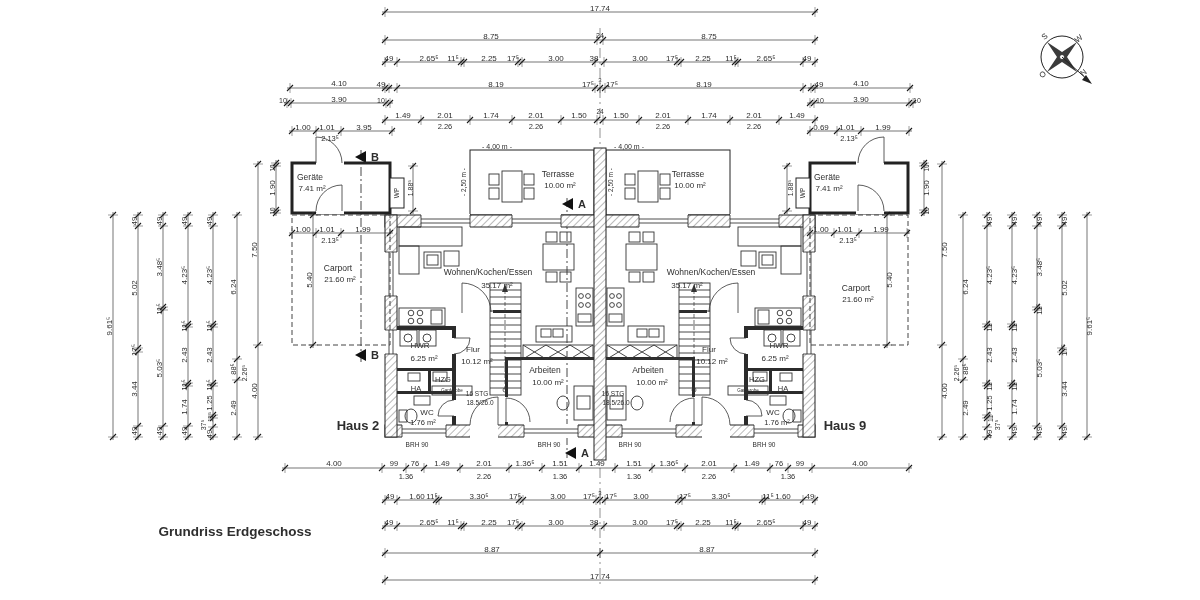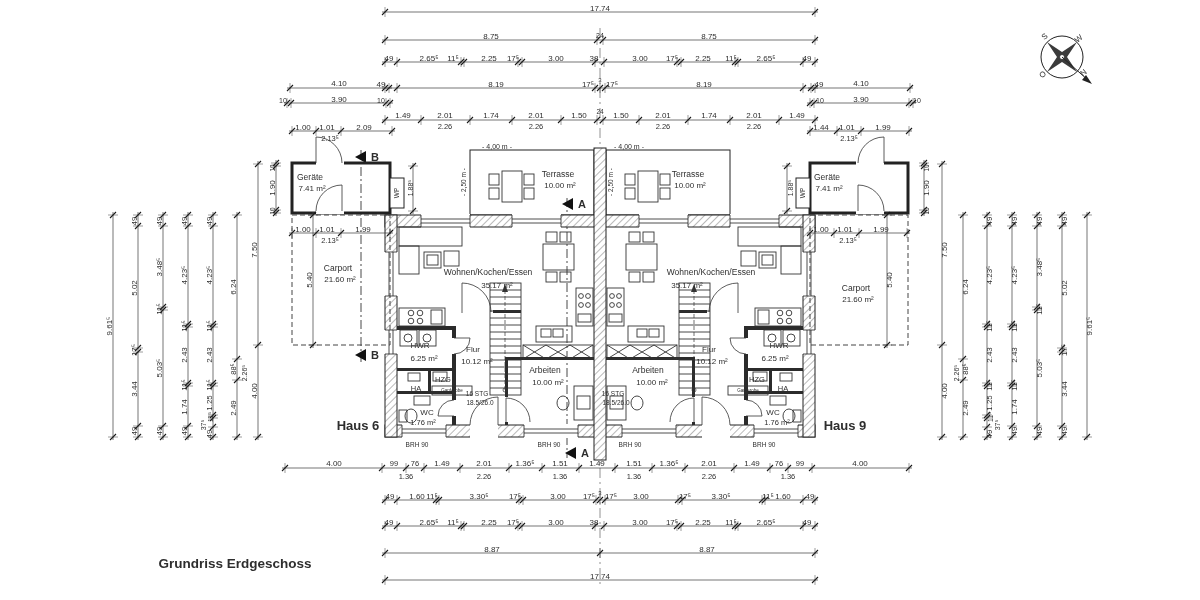--- a/index.html
+++ b/index.html
@@ -897,23 +897,23 @@
       <span style="left: 663px; top: 116px; font-size: 8px; font-weight: 400; transform: translate(-50%, -50%);">2.01</span>
       <span style="left: 709px; top: 116px; font-size: 8px; font-weight: 400; transform: translate(-50%, -50%);">1.74</span>
       <span style="left: 754px; top: 116px; font-size: 8px; font-weight: 400; transform: translate(-50%, -50%);">2.01</span>
       <span style="left: 797px; top: 116px; font-size: 8px; font-weight: 400; transform: translate(-50%, -50%);">1.49</span>
       <span style="left: 445px; top: 127px; font-size: 7.5px; font-weight: 400; transform: translate(-50%, -50%);">2.26</span>
       <span style="left: 536px; top: 127px; font-size: 7.5px; font-weight: 400; transform: translate(-50%, -50%);">2.26</span>
       <span style="left: 663px; top: 127px; font-size: 7.5px; font-weight: 400; transform: translate(-50%, -50%);">2.26</span>
       <span style="left: 754px; top: 127px; font-size: 7.5px; font-weight: 400; transform: translate(-50%, -50%);">2.26</span>
       <span style="left: 303px; top: 128px; font-size: 8px; font-weight: 400; transform: translate(-50%, -50%);">1.00</span>
       <span style="left: 327px; top: 128px; font-size: 8px; font-weight: 400; transform: translate(-50%, -50%);">1.01</span>
-      <span style="left: 364px; top: 128px; font-size: 8px; font-weight: 400; transform: translate(-50%, -50%);">2.09</span>
+      <span style="left: 364px; top: 128px; font-size: 8px; font-weight: 400; transform: translate(-50%, -50%);">3.95</span>
       <span style="left: 330px; top: 139px; font-size: 7.5px; font-weight: 400; transform: translate(-50%, -50%);">2.13⁵</span>
-      <span style="left: 821px; top: 128px; font-size: 8px; font-weight: 400; transform: translate(-50%, -50%);">1.44</span>
+      <span style="left: 821px; top: 128px; font-size: 8px; font-weight: 400; transform: translate(-50%, -50%);">0.69</span>
       <span style="left: 847px; top: 128px; font-size: 8px; font-weight: 400; transform: translate(-50%, -50%);">1.01</span>
       <span style="left: 883px; top: 128px; font-size: 8px; font-weight: 400; transform: translate(-50%, -50%);">1.99</span>
       <span style="left: 849px; top: 139px; font-size: 7.5px; font-weight: 400; transform: translate(-50%, -50%);">2.13⁵</span>
       <span style="left: 303px; top: 230px; font-size: 8px; font-weight: 400; transform: translate(-50%, -50%);">1.00</span>
       <span style="left: 327px; top: 230px; font-size: 8px; font-weight: 400; transform: translate(-50%, -50%);">1.01</span>
       <span style="left: 363px; top: 230px; font-size: 8px; font-weight: 400; transform: translate(-50%, -50%);">1.99</span>
       <span style="left: 330px; top: 241px; font-size: 7.5px; font-weight: 400; transform: translate(-50%, -50%);">2.13⁵</span>
       <span style="left: 821px; top: 230px; font-size: 8px; font-weight: 400; transform: translate(-50%, -50%);">1.00</span>
       <span style="left: 845px; top: 230px; font-size: 8px; font-weight: 400; transform: translate(-50%, -50%);">1.01</span>
       <span style="left: 881px; top: 230px; font-size: 8px; font-weight: 400; transform: translate(-50%, -50%);">1.99</span>
@@ -1091,23 +1091,23 @@
       <span style="left: 427px; top: 413px; font-size: 8px; font-weight: 400; transform: translate(-50%, -50%);">WC</span>
       <span style="left: 423px; top: 423px; font-size: 7.5px; font-weight: 400; transform: translate(-50%, -50%);">1.76 m²</span>
       <span style="left: 773px; top: 413px; font-size: 8px; font-weight: 400; transform: translate(-50%, -50%);">WC</span>
       <span style="left: 777px; top: 423px; font-size: 7.5px; font-weight: 400; transform: translate(-50%, -50%);">1.76 m²</span>
       <span style="left: 417px; top: 445px; font-size: 6.5px; font-weight: 400; transform: translate(-50%, -50%);">BRH 90</span>
       <span style="left: 549px; top: 445px; font-size: 6.5px; font-weight: 400; transform: translate(-50%, -50%);">BRH 90</span>
       <span style="left: 630px; top: 445px; font-size: 6.5px; font-weight: 400; transform: translate(-50%, -50%);">BRH 90</span>
       <span style="left: 764px; top: 445px; font-size: 6.5px; font-weight: 400; transform: translate(-50%, -50%);">BRH 90</span>
       <span style="left: 397px; top: 193px; font-size: 6.5px; font-weight: 400; transform: translate(-50%, -50%) rotate(-90deg);">WP</span>
       <span style="left: 803px; top: 193px; font-size: 6.5px; font-weight: 400; transform: translate(-50%, -50%) rotate(-90deg);">WP</span>
-      <span style="left: 358px; top: 425px; font-size: 13px; font-weight: 700; transform: translate(-50%, -50%);">Haus 6</span>
+      <span style="left: 358px; top: 425px; font-size: 13px; font-weight: 700; transform: translate(-50%, -50%);">Haus 2</span>
       <span style="left: 845px; top: 425px; font-size: 13px; font-weight: 700; transform: translate(-50%, -50%);">Haus 9</span>
-      <span style="left: 235px; top: 564px; font-size: 13.5px; font-weight: 700; transform: translate(-50%, -50%);">Grundriss Erdgeschoss</span>
+      <span style="left: 235px; top: 532px; font-size: 13.5px; font-weight: 700; transform: translate(-50%, -50%);">Grundriss Erdgeschoss</span>
       <span style="left: 375px; top: 157px; font-size: 11px; font-weight: 700; transform: translate(-50%, -50%);">B</span>
       <span style="left: 375px; top: 355px; font-size: 11px; font-weight: 700; transform: translate(-50%, -50%);">B</span>
       <span style="left: 582px; top: 204px; font-size: 11px; font-weight: 700; transform: translate(-50%, -50%);">A</span>
       <span style="left: 585px; top: 453px; font-size: 11px; font-weight: 700; transform: translate(-50%, -50%);">A</span>
       <span style="left: 1045px; top: 37px; font-size: 8px; font-weight: 400; transform: translate(-50%, -50%) rotate(-40deg);">S</span>
       <span style="left: 1079px; top: 39px; font-size: 8px; font-weight: 400; transform: translate(-50%, -50%) rotate(-40deg);">W</span>
       <span style="left: 1043px; top: 75px; font-size: 8px; font-weight: 400; transform: translate(-50%, -50%) rotate(-40deg);">O</span>
       <span style="left: 1084px; top: 73px; font-size: 8px; font-weight: 400; transform: translate(-50%, -50%) rotate(-40deg);">N</span>
     </div>
 </div>

